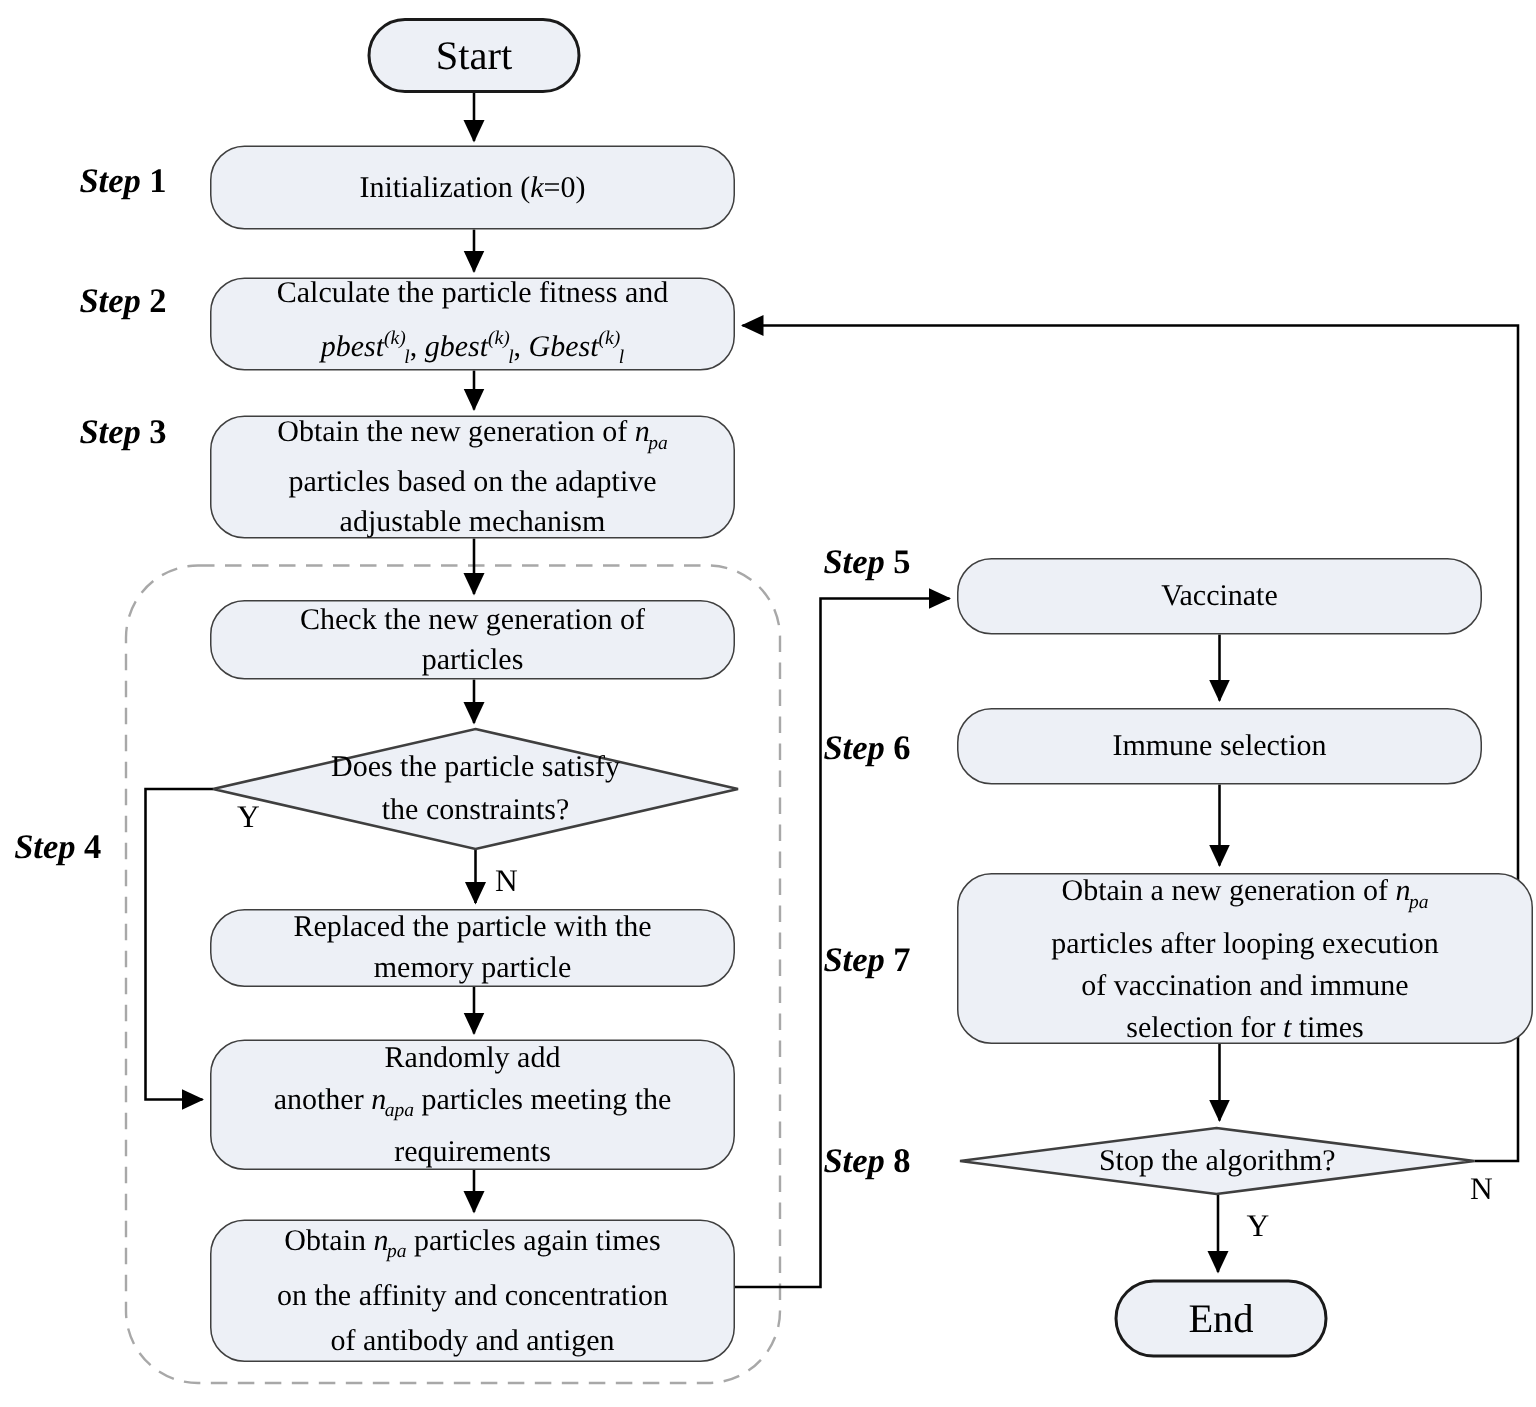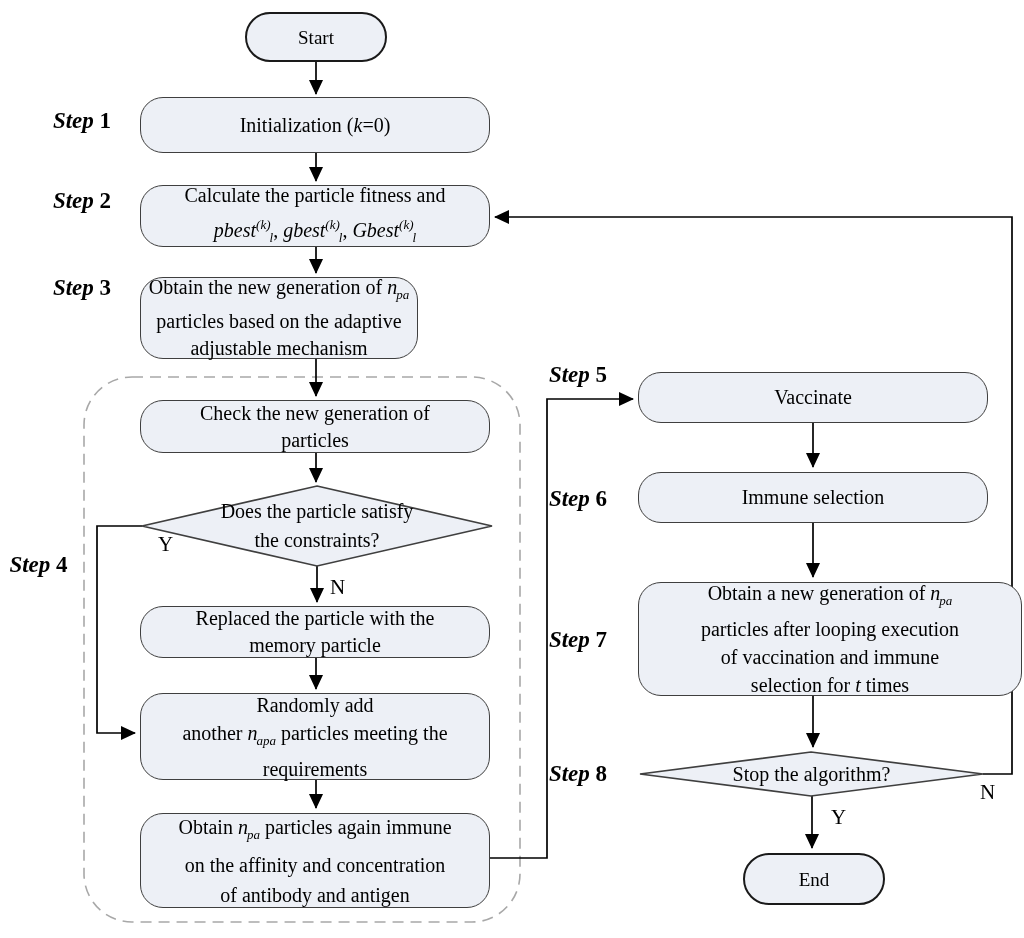--- a/index.html
+++ b/index.html
@@ -21,21 +21,21 @@
   .wire{stroke:var(--connector);stroke-width:1.7;fill:none;}
   .arrowhead{fill:var(--connector);}
   .dashed-group{stroke:var(--dashed-border);stroke-width:1.6;fill:none;stroke-dasharray:11 7;}
   .node-shape{fill:var(--node-fill);stroke:var(--node-border);stroke-width:1.7;}
   .node{
     position:absolute;z-index:2;display:flex;flex-direction:column;
     justify-content:center;align-items:center;text-align:center;
     font-size:20px;line-height:27px;box-sizing:border-box;border-radius:23px;
   }
   .rect{background:var(--node-fill);border:1.7px solid var(--node-border);}
-  .oval{background:var(--node-fill);border:2px solid var(--oval-border);border-radius:27px;font-size:19px;}
+  .oval{background:var(--node-fill);border:2px solid var(--oval-border);border-radius:27px;font-size:27px;}
   .dtext{background:transparent;border:none;align-items:center;}
   .ln{white-space:nowrap;}
   .i{font-style:italic;}
   .b{font-weight:bold;}
   .bi{font-weight:bold;font-style:italic;}
   .sup{font-size:13px;vertical-align:8px;}
   .sub{font-size:13px;vertical-align:-5px;margin-left:-1px;}
   .steplabel{
     position:absolute;z-index:2;font-size:23px;text-align:center;line-height:28px;
   }
@@ -82,21 +82,21 @@
 
   <div class="node rect" style="left:140px;top:97px;width:350px;height:56px">
       <div class="ln"><span>Initialization (</span><span class="i">k</span><span>=0)</span></div>
     </div>
 
   <div class="node rect" style="left:140px;top:185px;width:350px;height:62px;line-height:29px">
       <div class="ln"><span>Calculate the particle fitness and</span></div>
       <div class="ln"><span class="i">pbest</span><span class="sup i">(k)</span><span class="sub i">l</span><span>, </span><span class="i">gbest</span><span class="sup i">(k)</span><span class="sub i">l</span><span>, </span><span class="i">Gbest</span><span class="sup i">(k)</span><span class="sub i">l</span></div>
     </div>
 
-  <div class="node rect" style="left:140px;top:277px;width:278px;height:82px">
+  <div class="node rect" style="left:140px;top:277px;width:350px;height:82px">
       <div class="ln"><span>Obtain the new generation of </span><span class="i">n</span><span class="sub i">pa</span></div>
       <div class="ln"><span>particles based on the adaptive</span></div>
       <div class="ln"><span>adjustable mechanism</span></div>
     </div>
 
   <div class="node rect" style="left:140px;top:400px;width:350px;height:53px">
       <div class="ln"><span>Check the new generation of</span></div>
       <div class="ln"><span>particles</span></div>
     </div>
 
@@ -110,21 +110,21 @@
       <div class="ln"><span>memory particle</span></div>
     </div>
 
   <div class="node rect" style="left:140px;top:693px;width:350px;height:87px;line-height:28px">
       <div class="ln"><span>Randomly add</span></div>
       <div class="ln"><span>another </span><span class="i">n</span><span class="sub i">apa</span><span> particles meeting the</span></div>
       <div class="ln"><span>requirements</span></div>
     </div>
 
   <div class="node rect" style="left:140px;top:813px;width:350px;height:95px;line-height:30px">
-      <div class="ln"><span>Obtain </span><span class="i">n</span><span class="sub i">pa</span><span> particles again immune</span></div>
+      <div class="ln"><span>Obtain </span><span class="i">n</span><span class="sub i">pa</span><span> particles again times</span></div>
       <div class="ln"><span>on the affinity and concentration</span></div>
       <div class="ln"><span>of antibody and antigen</span></div>
     </div>
 
   <div class="node rect" style="left:638px;top:372px;width:350px;height:51px">
       <div class="ln"><span>Vaccinate</span></div>
     </div>
 
   <div class="node rect" style="left:638px;top:472px;width:350px;height:51px">
       <div class="ln"><span>Immune selection</span></div>

